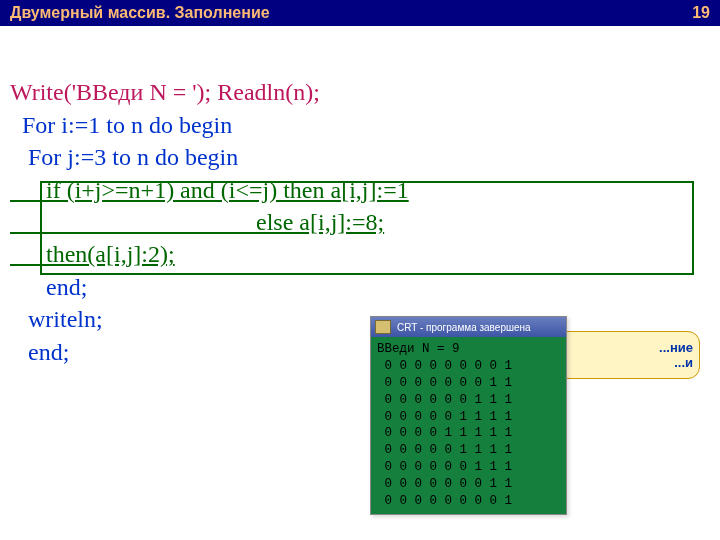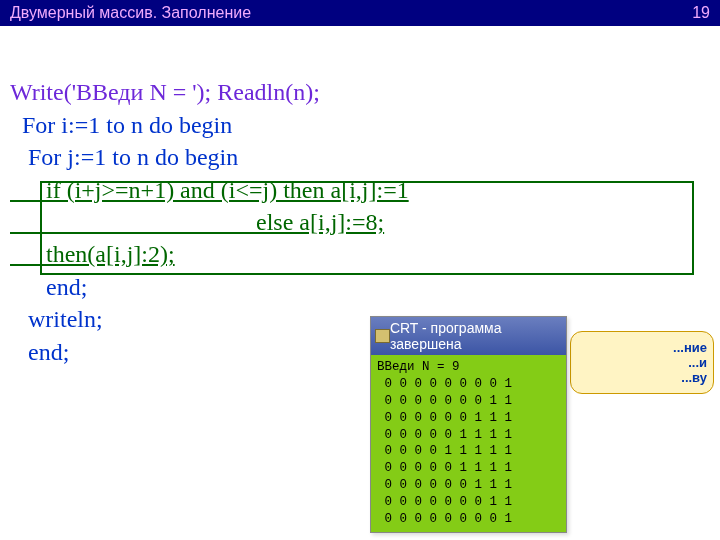--- a/index.html
+++ b/index.html
@@ -7,54 +7,54 @@
     padding: 0;
     width: 720px;
     height: 540px;
     background: #ffffff;
     font-family: "Times New Roman", serif;
     overflow: hidden;
     position: relative;
   }
   .titlebar {
     background: #000080;
-    color: #f0abfc;
+    color: #fdba74;
     font-family: Arial, sans-serif;
-    font-weight: normal;
+    font-weight: bold;
     font-size: 16px;
     padding: 4px 10px;
     display: flex;
     justify-content: space-between;
   }
   .content {
     padding: 18px 10px 10px 10px;
     position: relative;
   }
   .code {
     font-family: "Times New Roman", serif;
     font-size: 24px;
     line-height: 1.35;
     color: #000000;
     white-space: pre;
   }
-  .red { color: #6d28d9; }
+  .red { color: #be185d; }
   .blue { color: #0033cc; margin-top: 7px; }
   .green { color: #006600; text-decoration: underline; }
   .highlight-box {
     position: absolute;
     border: 2px solid #006600;
     left: 40px;
     top: 155px;
     width: 650px;
     height: 90px;
     pointer-events: none;
   }
   .balloon {
     position: absolute;
-    right: 6px;
+    right: 20px;
     top: 305px;
     width: 130px;
     background: #fff4c4;
     border: 1px solid #cc9900;
     border-radius: 12px;
     padding: 8px 6px;
     font-family: Arial, sans-serif;
     font-size: 13px;
     color: #0033aa;
     font-weight: bold;
@@ -68,71 +68,70 @@
     width: 195px;
     background: #ffffff;
     border: 1px solid #888;
     box-shadow: 2px 2px 4px rgba(0,0,0,0.15);
     z-index: 2;
   }
   .console-titlebar {
     background: linear-gradient(#6a7ebf, #3c55a5);
     color: #ffffff;
     font-family: Tahoma, sans-serif;
-    font-size: 14px;
+    font-size: 10px;
     padding: 3px 4px;
     display: flex;
     align-items: center;
-    gap: 0;
+    gap: 6px;
   }
   .console-icon {
     width: 14px;
     height: 12px;
     background: #d4c070;
     border: 1px solid #7a6a30;
     display: inline-block;
   }
   .console-body {
     font-family: "Courier New", monospace;
     font-size: 12.5px;
     line-height: 1.35;
     padding: 4px 6px;
     white-space: pre;
     color: #000;
-    background: #84cc16;
+    background: #15803d;
   }
 </style>
 </head>
 <body>
 
 <div class="titlebar">
   <span>Двумерный массив. Заполнение</span>
   <span>19</span>
 </div>
 
 <div class="content">
 
   <div class="code">
 <span class="red">Write('ВВеди N = '); Readln(n);</span>
 <span class="blue">  For i:=1 to n do begin</span>
-<span class="blue">   For j:=1 to n do begin</span>
+<span class="blue">   For j:=3 to n do begin</span>
 <span class="green">      if (i+j&gt;=n+1) and (i&lt;=j) then a[i,j]:=1</span>
 <span class="green">                                         else a[i,j]:=8;</span>
 <span class="green">      then(a[i,j]:2);</span>
 <span class="blue">      end;</span>
 <span class="blue">   writeln;</span>
 <span class="blue">   end;</span>
   </div>
 
   <div class="highlight-box"></div>
 
   <div class="balloon">
     <div>...ние</div>
     <div>...и</div>
-    <div>...ву</div>
   </div>
 
   <div class="console-window">
     <div class="console-titlebar">
       <span class="console-icon"></span>
       <span>CRT - программа завершена</span>
     </div>
     <div class="console-body"><span>ВВеди N = 9</span>
 <span id="console-matrix"> 0 0 0 0 0 0 0 0 1
  0 0 0 0 0 0 0 1 1

